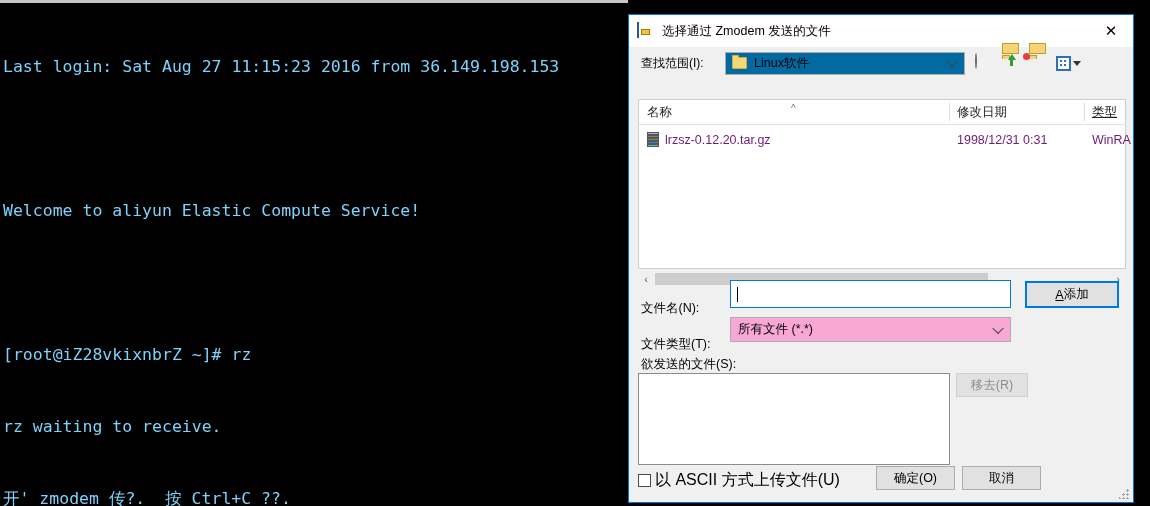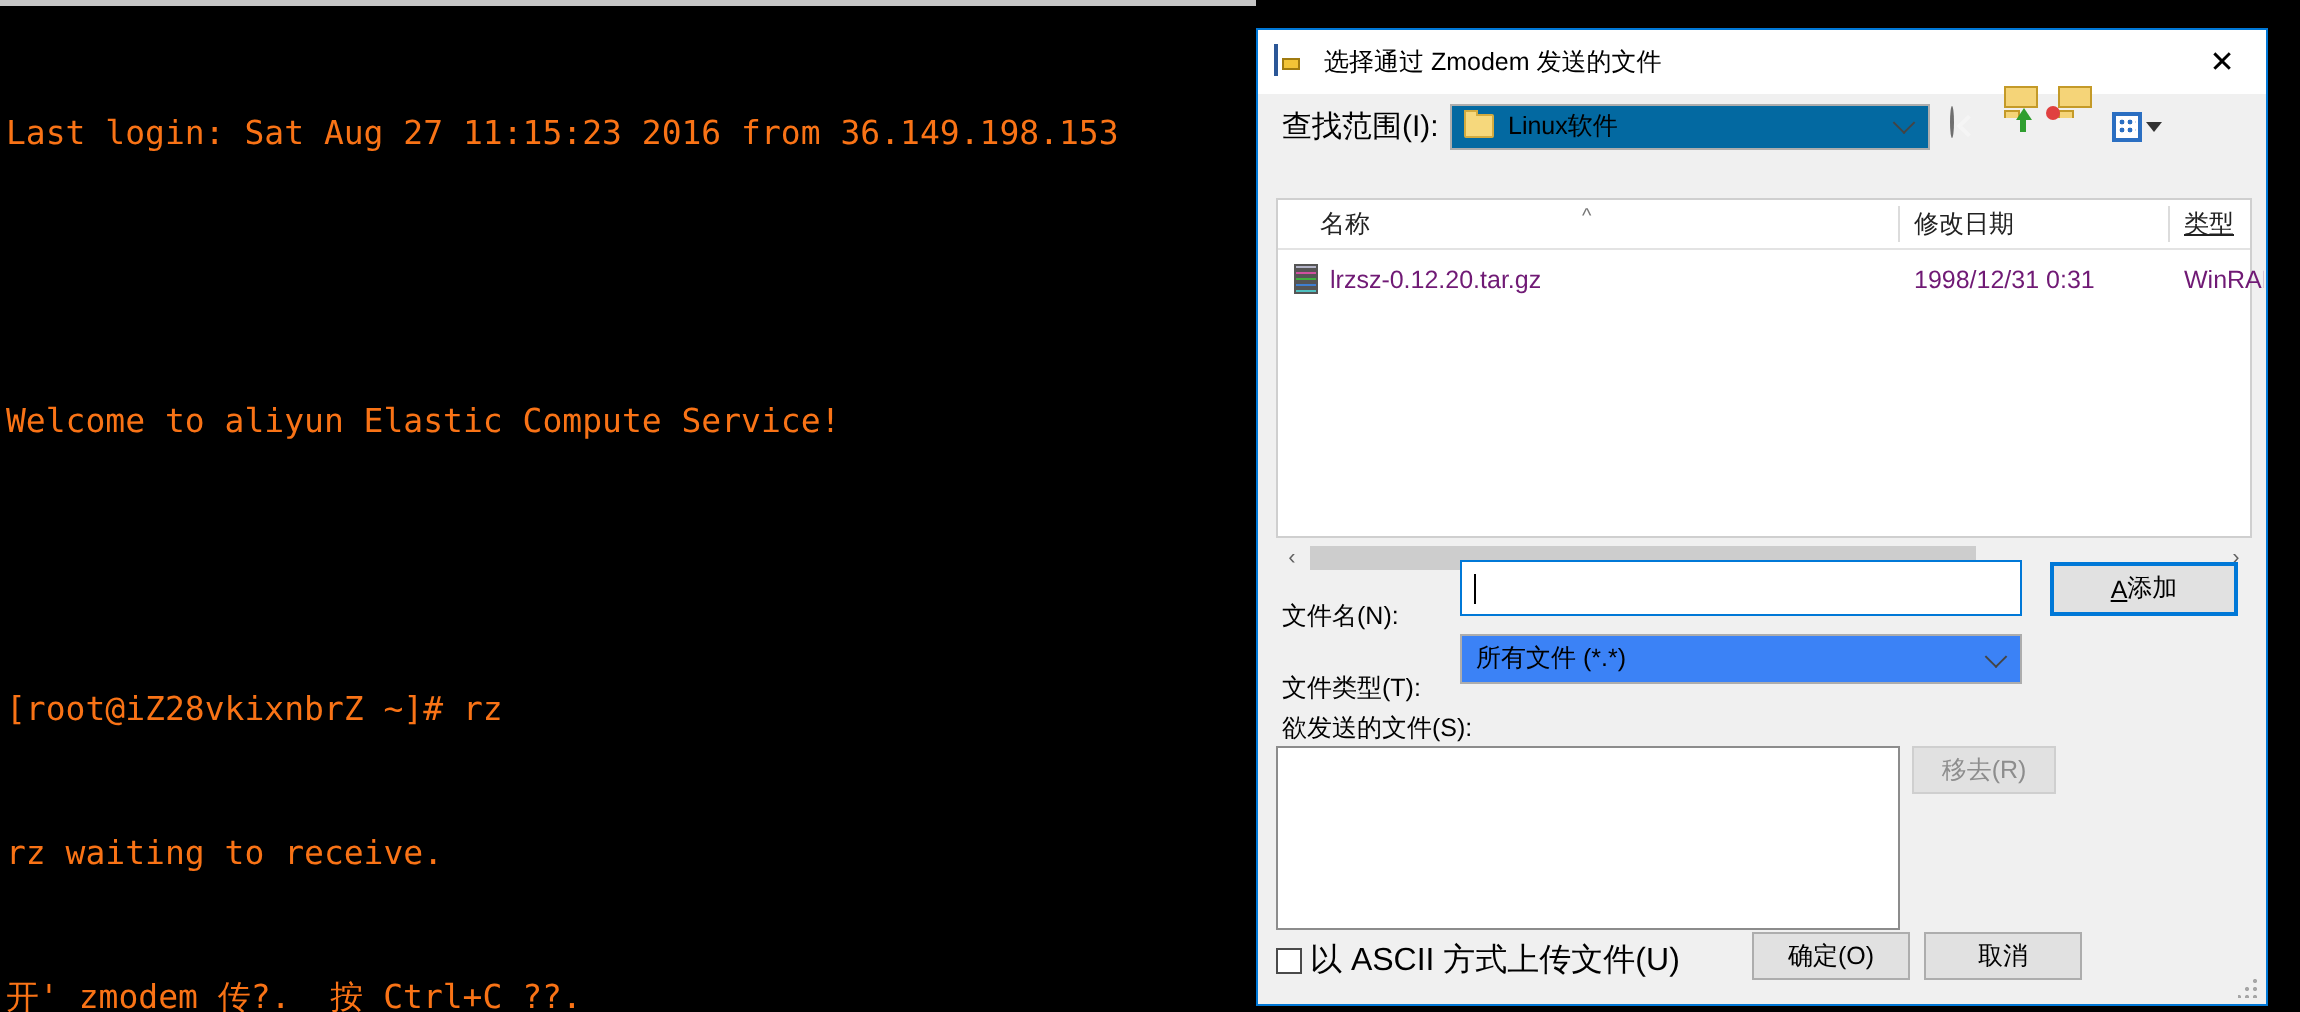--- a/index.html
+++ b/index.html
@@ -19,21 +19,21 @@
   #terminal .term-topbar{
     position:absolute;left:0;top:0;width:628px;height:3px;background:#c6c6c6;
   }
   #term-lines{
     position:absolute;left:3px;top:7px;width:624px;
     font-family:"DejaVu Sans Mono","Liberation Mono",monospace;
     font-size:16.5px;line-height:24px;
     color:#0f0;white-space:pre;
     letter-spacing:0px;
   }
-  #term-lines .line{height:24px;color:#f97316;}
+  #term-lines .line{height:24px;color:#7dd3fc;}
   #term-lines .line.blank{height:24px;}
   
   #dialog{
     position:absolute;left:628px;top:14px;width:506px;height:489px;
     background:#f0f0f0;
     border:1px solid #0078d7;
     box-sizing:border-box;
     font-size:12.5px;color:#000;
   }
   .titlebar{
@@ -49,21 +49,21 @@
   }
   
   .winicon{width:17px;height:15px;background:#fff;border:1px solid #2b5797;box-sizing:border-box;position:relative;}
   .winicon:before{content:"";position:absolute;left:0;top:0;right:0;height:4px;background:#4a8fd4;}
   .winicon:after{content:"";position:absolute;left:3px;top:6px;width:9px;height:6px;background:#f2c437;border:1px solid #a07b10;box-sizing:border-box;}
   
   .lookin-row{
     position:absolute;left:0;top:32px;width:504px;height:32px;
     display:flex;align-items:center;
   }
-  .lookin-label{margin-left:12px;width:84px;font-size:15px;}
+  .lookin-label{margin-left:12px;width:84px;font-size:12px;}
   .combo-path{
     width:240px;height:23px;background:#0369a1;border:1px solid #adadad;
     box-sizing:border-box;display:flex;align-items:center;position:relative;
   }
   .folder-ico{
     width:15px;height:12px;margin-left:6px;background:#f6d87c;
     border:1px solid #d3ab3f;box-sizing:border-box;border-radius:0 1px 1px 1px;position:relative;
   }
   .folder-ico:before{
     content:"";position:absolute;left:-1px;top:-3px;width:7px;height:3px;
@@ -132,21 +132,21 @@
   .hs-track{position:relative;flex:1;height:12px;}
   .hs-thumb{position:absolute;left:1px;top:0;width:333px;height:12px;background:#cdcdcd;}
   
   .frm-label{position:absolute;font-size:12.5px;color:#000;}
   .txtbox{
     position:absolute;background:#fff;border:1px solid #0078d7;box-sizing:border-box;
     display:flex;align-items:center;
   }
   .caret{width:1px;height:15px;background:#000;margin-left:6px;}
   .combo-type{
-    position:absolute;background:#3b82f6;border:1px solid #adadad;box-sizing:border-box;
+    position:absolute;background:#f9a8d4;border:1px solid #adadad;box-sizing:border-box;
     display:flex;align-items:center;
   }
   .combo-type .ct-text{margin-left:7px;font-size:12.5px;}
   .btn{
     position:absolute;background:#e1e1e1;border:1px solid #adadad;box-sizing:border-box;
     display:flex;align-items:center;justify-content:center;font-size:12.5px;color:#000;
   }
   .btn.focus{border:2px solid #0078d7;}
   .btn.disabled{color:#8d8d8d;border-color:#cfcfcf;background:#e1e1e1;}
   .listbox{
@@ -209,21 +209,21 @@
         <span class="ico-views">
             <span class="dots"></span>
           </span>
           <span class="ico-viewcaret"></span>
       </span>
     </span>
   </div>
 
   <div class="listview">
     <div class="lv-header">
-      <div class="lv-col" style="left:0;width:310px;margin-left:13px;">
+      <div class="lv-col" style="left:0;width:310px;">
         <span class="lv-col-label">名称</span>
       </div>
       <div class="lv-sortcaret" style="left:152px;">^</div>
       <div class="lv-sep" style="left:310px;"></div>
       <div class="lv-col" style="left:310px;width:135px;">
         <span class="lv-col-label">修改日期</span>
       </div>
       <div class="lv-sep" style="left:445px;"></div>
       <div class="lv-col" style="left:445px;width:43px;text-decoration:underline;">
         <span class="lv-col-label">类型</span>

